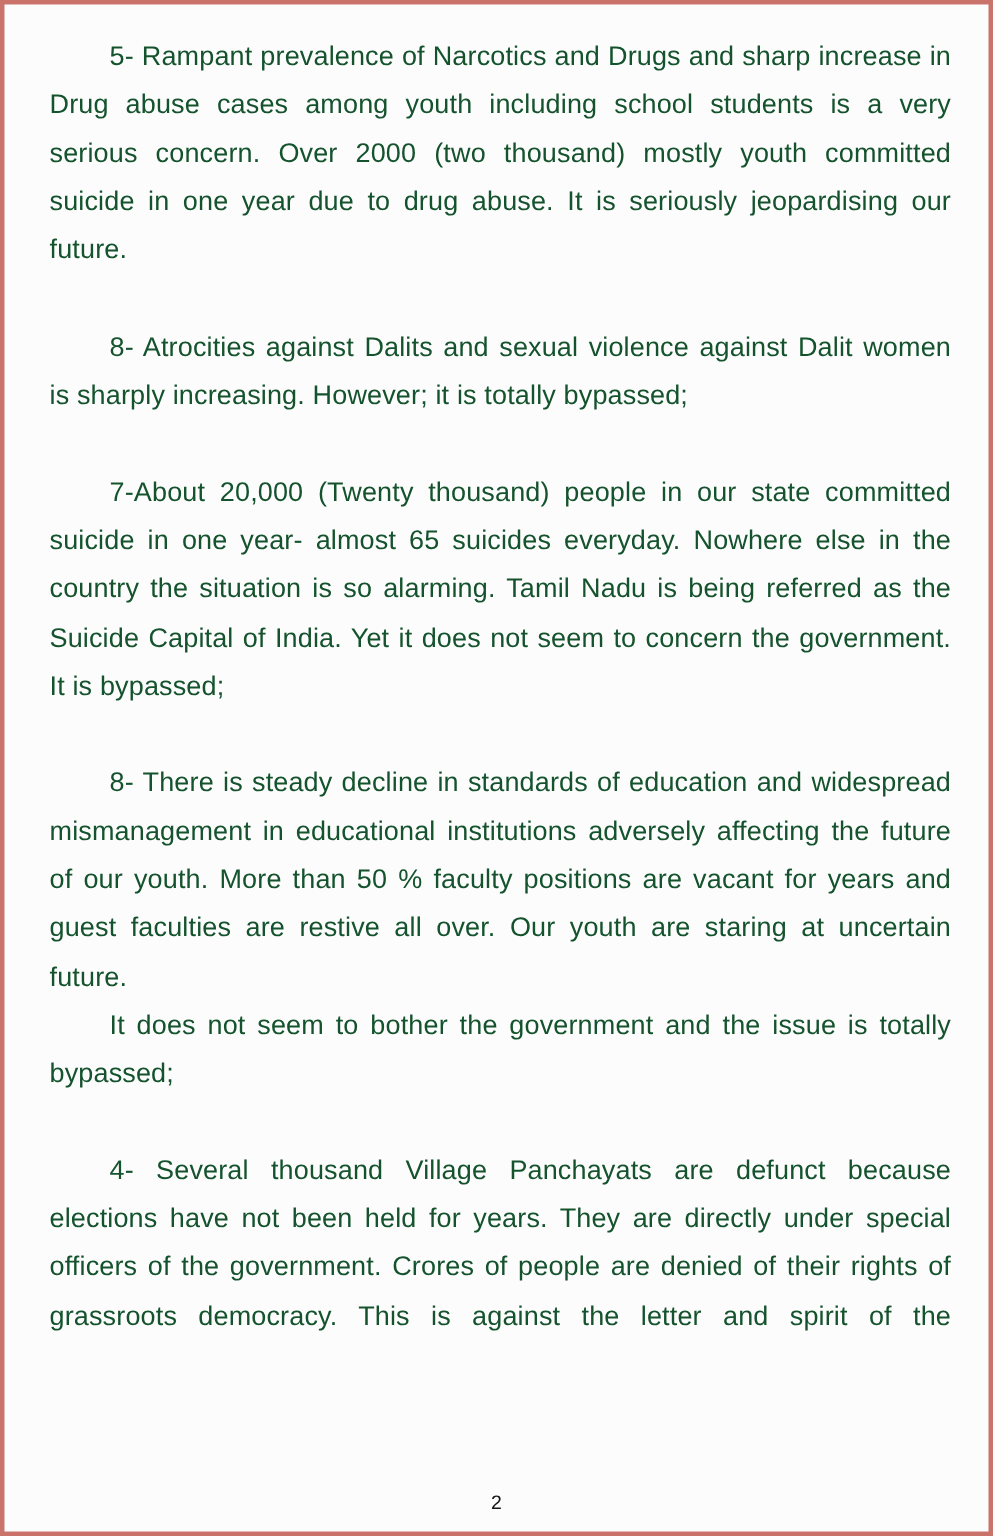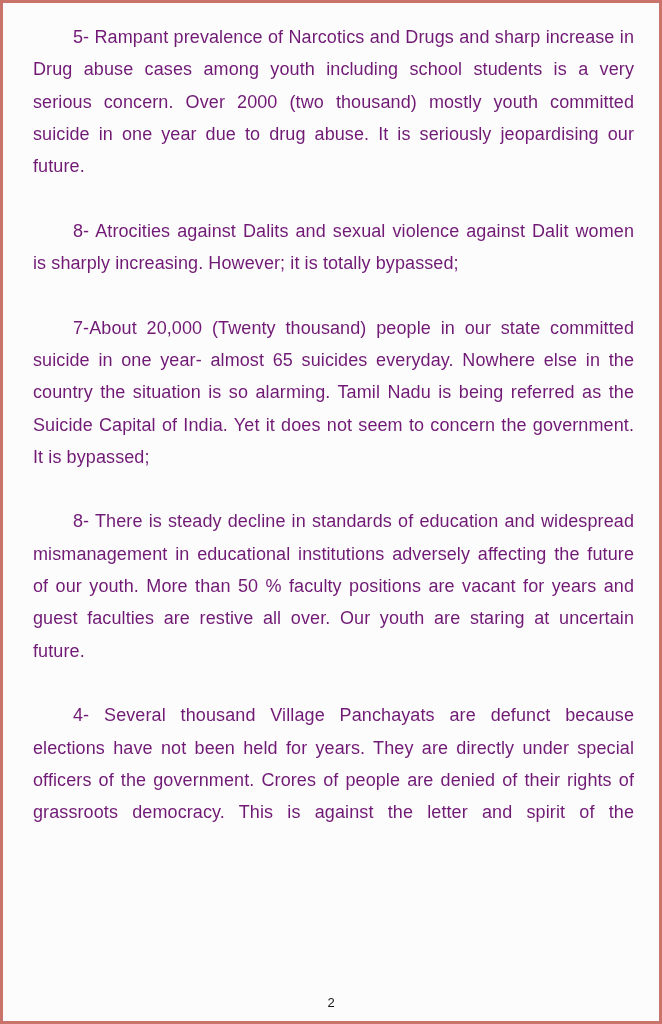--- a/index.html
+++ b/index.html
@@ -16,21 +16,21 @@
     background: #fdfcfc;
     border: 3px solid #c9736a;
     overflow: hidden;
   }
   .content {
     padding: 18px 25px 0 30px;
   }
   .para {
     font-size: 18px;
     line-height: 32.3px;
-    color: #701a75;
+    color: #14532d;
     text-align: justify;
     text-indent: 40px;
     letter-spacing: 0.1px;
   }
   .para.justify-last {
     text-align-last: justify;
   }
   .spacer {
     height: 32.3px;
   }
@@ -60,20 +60,21 @@
     <p class="para">8- Atrocities against Dalits and sexual violence against Dalit women is sharply increasing. However; it is totally bypassed;</p>
 
     <div class="spacer"></div>
 
     <p class="para">7-About 20,000 (Twenty thousand) people in our state committed suicide in one year- almost 65 suicides everyday. Nowhere else in the country the situation is so alarming. Tamil Nadu is being referred as the Suicide Capital of India. Yet it does not seem to concern the government. It is bypassed;</p>
 
     <div class="spacer"></div>
 
     <p class="para">8- There is steady decline in standards of education and widespread mismanagement in educational institutions adversely affecting the future of our youth. More than 50 % faculty positions are vacant for years and guest faculties are restive all over. Our youth are staring at uncertain future.</p>
 
+    <p class="para">It does not seem to bother the government and the issue is totally bypassed;</p>
 
     <div class="spacer"></div>
 
     <p class="para justify-last">4- Several thousand Village Panchayats are defunct because elections have not been held for years. They are directly under special officers of the government. Crores of people are denied of their rights of grassroots democracy. This is against the letter and spirit of the</p>
 
   </div>
 
   <div class="footer">
     <span class="page-number">2</span>
   </div>

